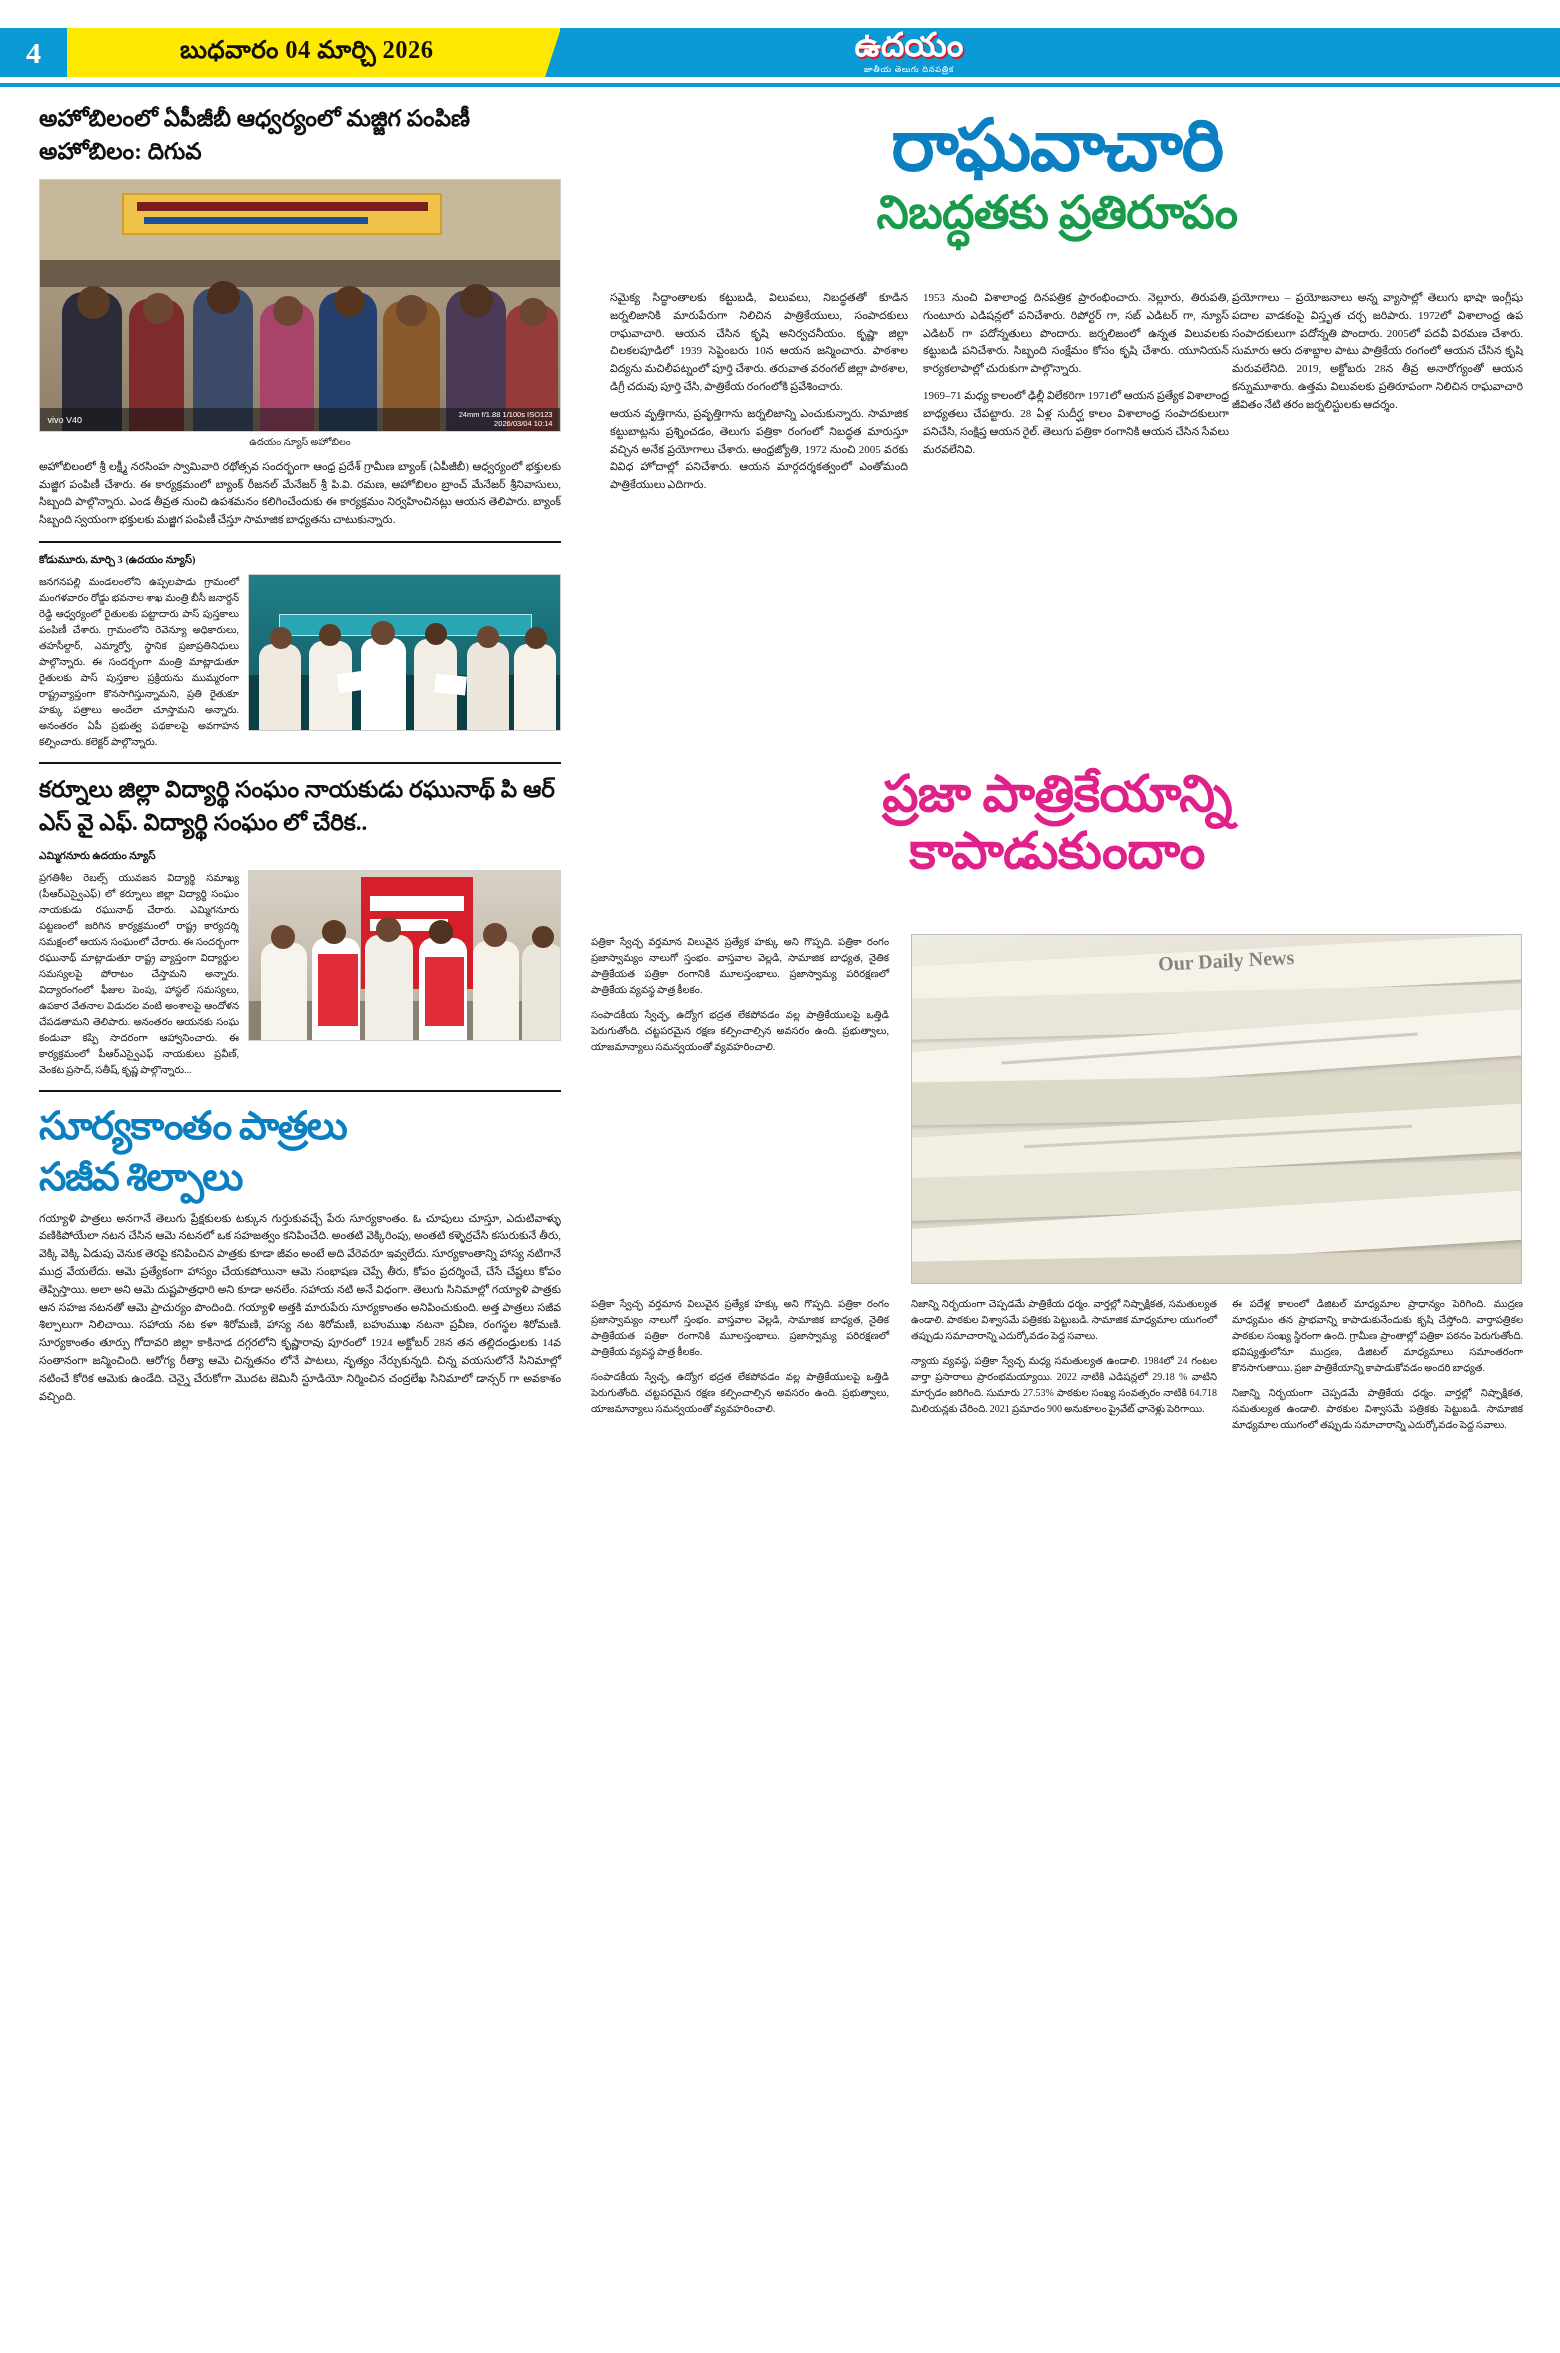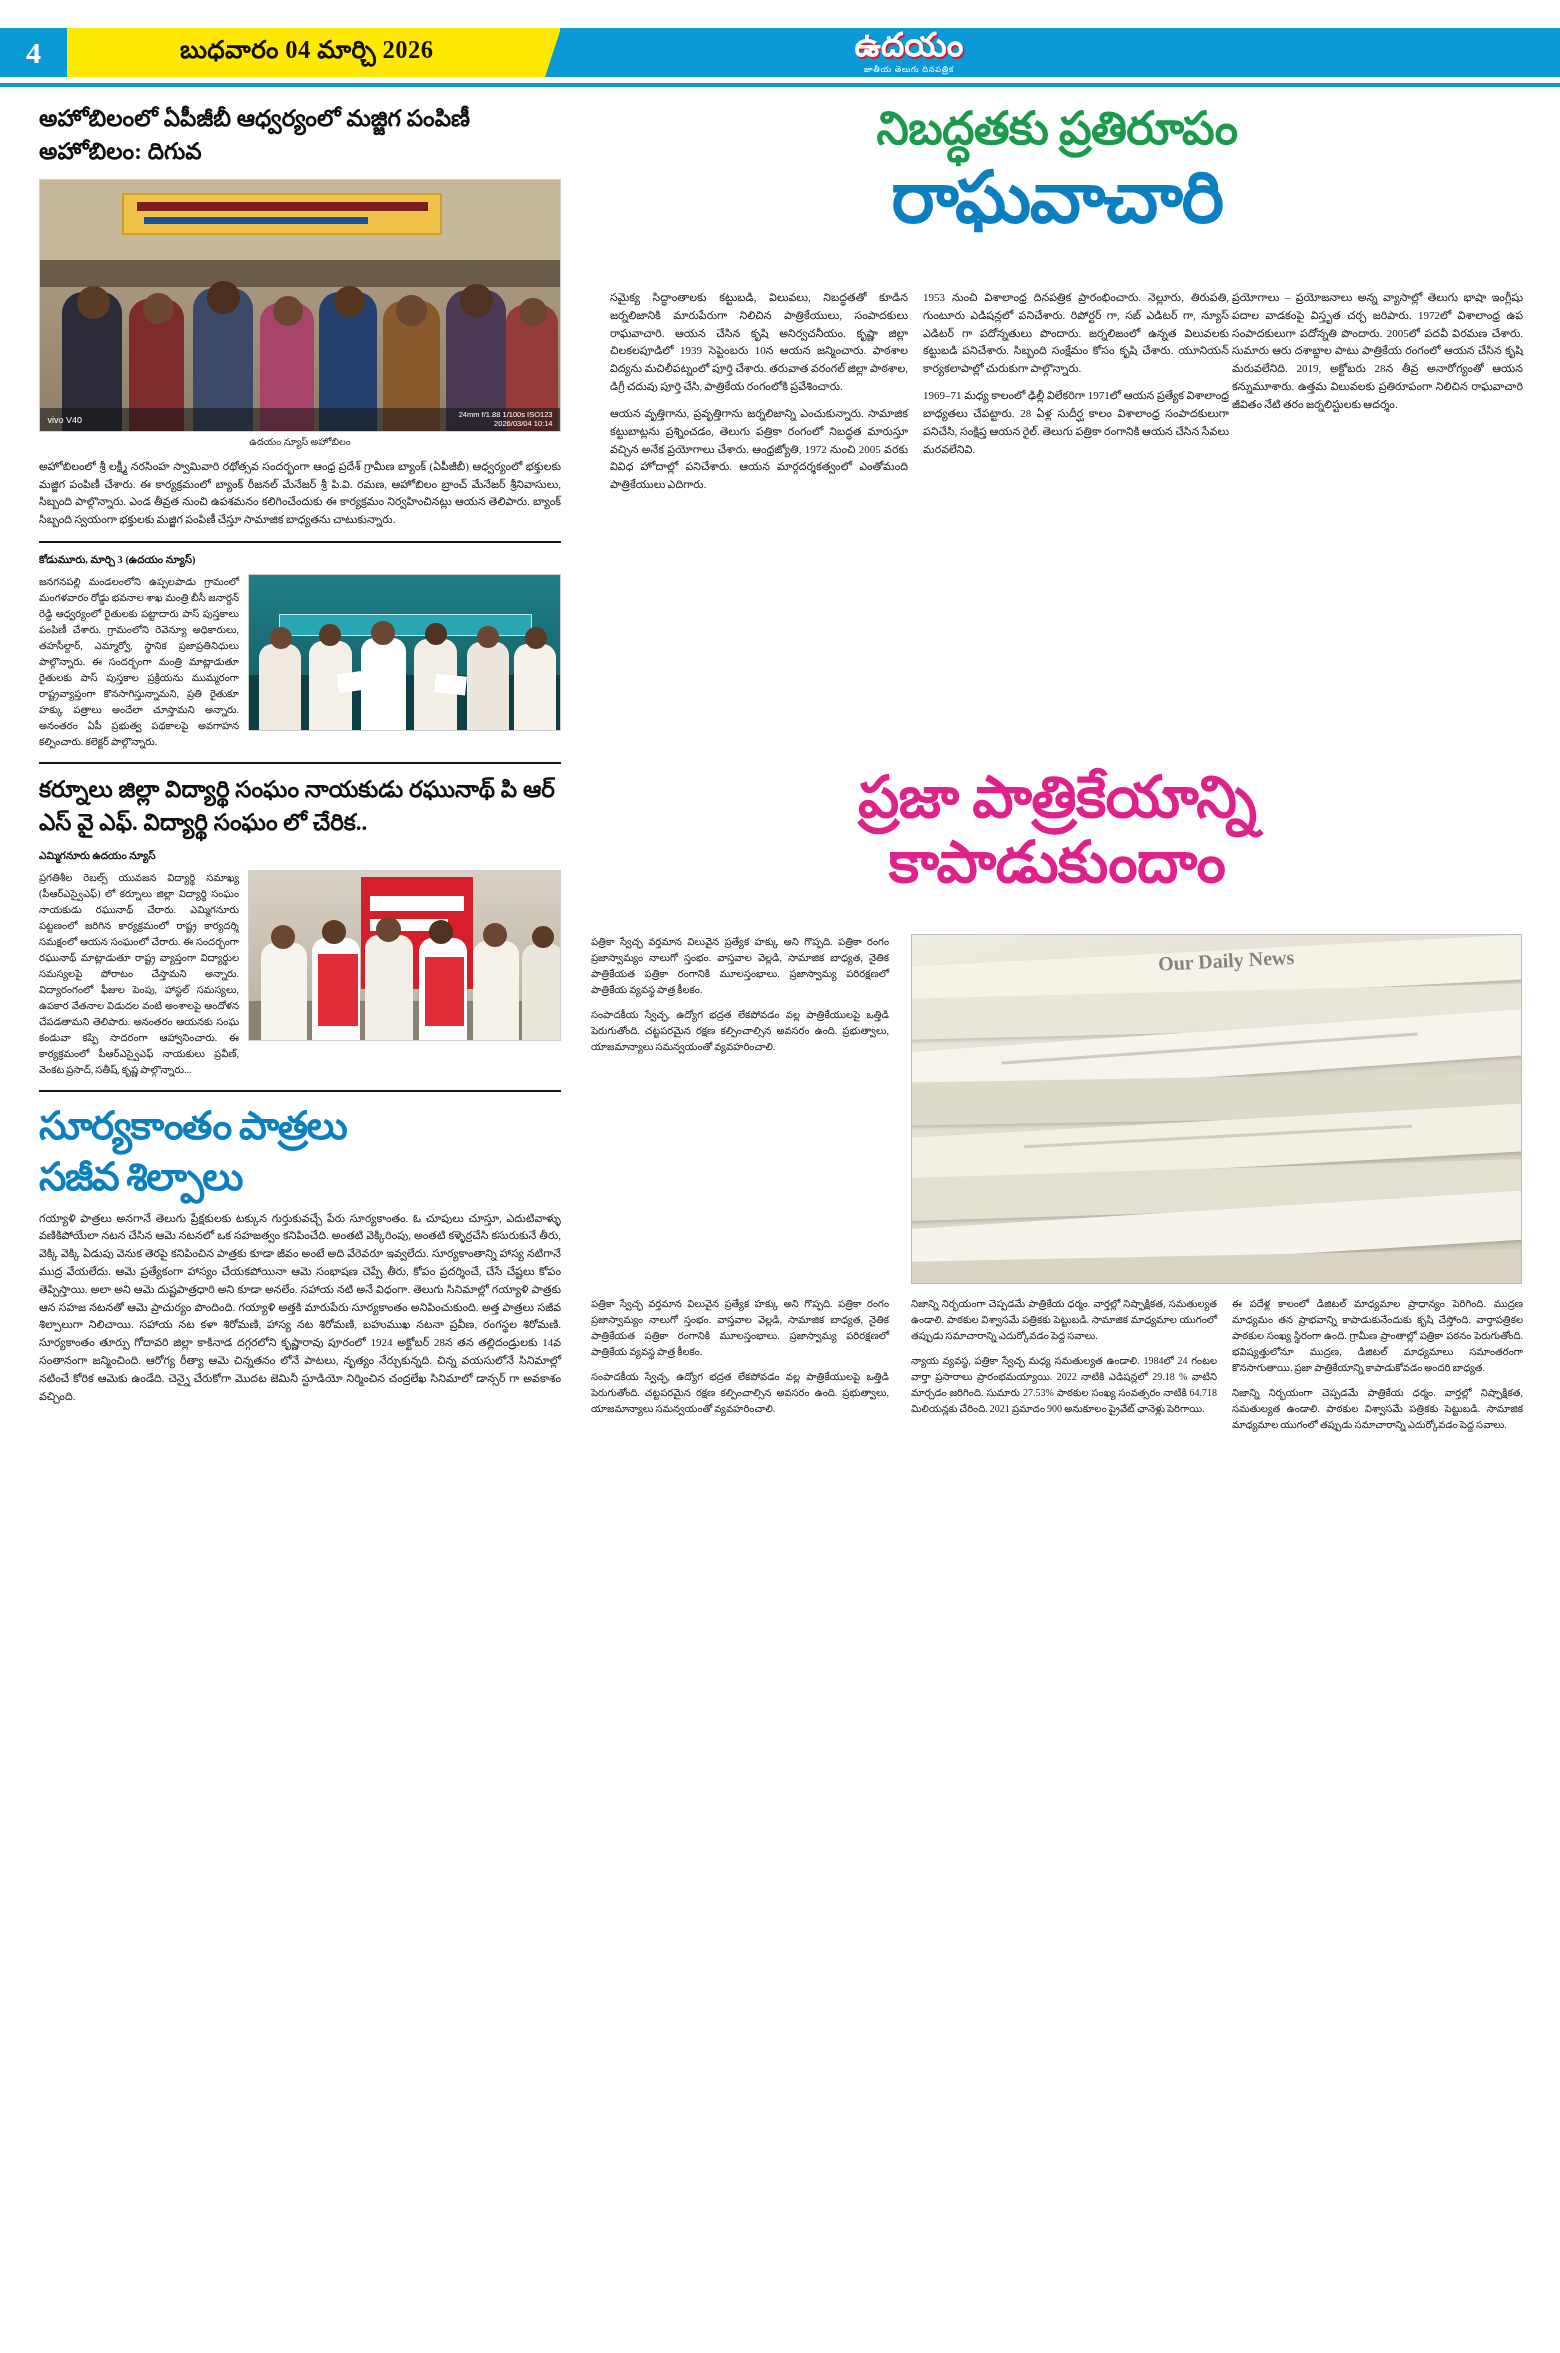--- a/index.html
+++ b/index.html
@@ -112,21 +112,21 @@
 
   
   .mega {
     font-family:"Liberation Serif", serif;
     font-weight:bold;
     text-align:center;
     line-height:1.12;
   }
   .mega-green { color:#1a9b4c; font-size:46px; letter-spacing:-0.7px; }
   .mega-blue  { color:#0a7fc2; font-size:72px; letter-spacing:-1.5px; margin-top:3px; }
-  .mega-pink  { color:#e0218a; font-size:58px; letter-spacing:-0.7px; }
+  .mega-pink  { color:#e0218a; font-size:51px; letter-spacing:-0.7px; }
 
   .lead-photo-big {
     width:100%; height:350px; background:#c9c2b4; position:relative; overflow:hidden;
     border:0.7px solid #bbb;
   }
 
   
   .ph-sky { position:absolute; inset:0; }
   .blob { position:absolute; border-radius:50%; }
 
@@ -267,22 +267,22 @@
       <div class="rule"></div>
 
       <div>
         <div class="mega mega-blue" style="font-size:39px;text-align:left;line-height:1.22;">సూర్యకాంతం పాత్రలు</div>
         <div class="mega mega-blue" style="font-size:39px;text-align:left;line-height:1.22;margin-bottom:9px;">సజీవ శిల్పాలు</div>
         <div class="body-te">గయ్యాళి పాత్రలు అనగానే తెలుగు ప్రేక్షకులకు టక్కున గుర్తుకువచ్చే పేరు సూర్యకాంతం. ఓ చూపులు చూస్తూ, ఎదుటివాళ్ళు వణికిపోయేలా నటన చేసిన ఆమె నటనలో ఒక సహజత్వం కనిపించేది. అంతటి వెక్కిరింపు, అంతటి కళ్ళెర్రచేసి కసురుకునే తీరు, వెక్కి వెక్కి ఏడుపు వెనుక తెరపై కనిపించిన పాత్రకు కూడా జీవం అంటే అది వేరెవరూ ఇవ్వలేదు. సూర్యకాంతాన్ని హాస్య నటిగానే ముద్ర వేయలేదు. ఆమె ప్రత్యేకంగా హాస్యం చేయకపోయినా ఆమె సంభాషణ చెప్పే తీరు, కోపం ప్రదర్శించే, చేసే చేష్టలు కోపం తెప్పిస్తాయి. అలా అని ఆమె దుష్టపాత్రధారి అని కూడా అనలేం. సహాయ నటి అనే విధంగా. తెలుగు సినిమాల్లో గయ్యాళి పాత్రకు ఆన సహజ నటనతో ఆమె ప్రాచుర్యం పొందింది. గయ్యాళి అత్తకి మారుపేరు సూర్యకాంతం అనిపించుకుంది. అత్త పాత్రలు సజీవ శిల్పాలుగా నిలిచాయి. సహాయ నట కళా శిరోమణి, హాస్య నట శిరోమణి, బహుముఖ నటనా ప్రవీణ, రంగస్థల శిరోమణి. సూర్యకాంతం తూర్పు గోదావరి జిల్లా కాకినాడ దగ్గరలోని కృష్ణారావు పూరంలో 1924 అక్టోబర్ 28న తన తల్లిదండ్రులకు 14వ సంతానంగా జన్మించింది. ఆరోగ్య రీత్యా ఆమె చిన్నతనం లోనే పాటలు, నృత్యం నేర్చుకున్నది. చిన్న వయసులోనే సినిమాల్లో నటించే కోరిక ఆమెకు ఉండేది. చెన్నై చేరుకోగా మొదట జెమినీ స్టూడియో నిర్మించిన చంద్రలేఖ సినిమాలో డాన్సర్ గా అవకాశం వచ్చింది.</div>
       </div>
     </div>
 
     <div style="position:absolute;left:552px;top:0;width:932px;">
+      <div class="mega mega-blue">రాఘవాచారి</div>
       <div class="mega mega-green">నిబద్ధతకు ప్రతిరూపం</div>
-      <div class="mega mega-blue">రాఘవాచారి</div>
     </div>
 
     <div class="col col2" style="top:186px;">
       <div class="body-te">సమైక్య సిద్ధాంతాలకు కట్టుబడి, విలువలు, నిబద్ధతతో కూడిన జర్నలిజానికి మారుపేరుగా నిలిచిన పాత్రికేయులు, సంపాదకులు రాఘవాచారి. ఆయన చేసిన కృషి అనిర్వచనీయం. కృష్ణా జిల్లా చిలకలపూడిలో 1939 సెప్టెంబరు 10న ఆయన జన్మించారు. పాఠశాల విద్యను మచిలీపట్నంలో పూర్తి చేశారు. తరువాత వరంగల్ జిల్లా పాఠశాల, డిగ్రీ చదువు పూర్తి చేసి, పాత్రికేయ రంగంలోకి ప్రవేశించారు.</div>
       <div class="body-te">ఆయన వృత్తిగాను, ప్రవృత్తిగాను జర్నలిజాన్ని ఎంచుకున్నారు. సామాజిక కట్టుబాట్లను ప్రశ్నించడం, తెలుగు పత్రికా రంగంలో నిబద్ధత మారుస్తూ వచ్చిన అనేక ప్రయోగాలు చేశారు. ఆంధ్రజ్యోతి, 1972 నుంచి 2005 వరకు వివిధ హోదాల్లో పనిచేశారు. ఆయన మార్గదర్శకత్వంలో ఎంతోమంది పాత్రికేయులు ఎదిగారు.</div>
     </div>
 
     <div class="col col3" style="top:186px;">
       <div class="body-te">1953 నుంచి విశాలాంధ్ర దినపత్రిక ప్రారంభించారు. నెల్లూరు, తిరుపతి, గుంటూరు ఎడిషన్లలో పనిచేశారు. రిపోర్టర్ గా, సబ్ ఎడిటర్ గా, న్యూస్ ఎడిటర్ గా పదోన్నతులు పొందారు. జర్నలిజంలో ఉన్నత విలువలకు కట్టుబడి పనిచేశారు. సిబ్బంది సంక్షేమం కోసం కృషి చేశారు. యూనియన్ కార్యకలాపాల్లో చురుకుగా పాల్గొన్నారు.</div>
       <div class="body-te">1969–71 మధ్య కాలంలో ఢిల్లీ విలేకరిగా 1971లో ఆయన ప్రత్యేక విశాలాంధ్ర బాధ్యతలు చేపట్టారు. 28 ఏళ్ల సుదీర్ఘ కాలం విశాలాంధ్ర సంపాదకులుగా పనిచేసి, సంక్షిప్త ఆయన రైల్. తెలుగు పత్రికా రంగానికి ఆయన చేసిన సేవలు మరవలేనివి.</div>

